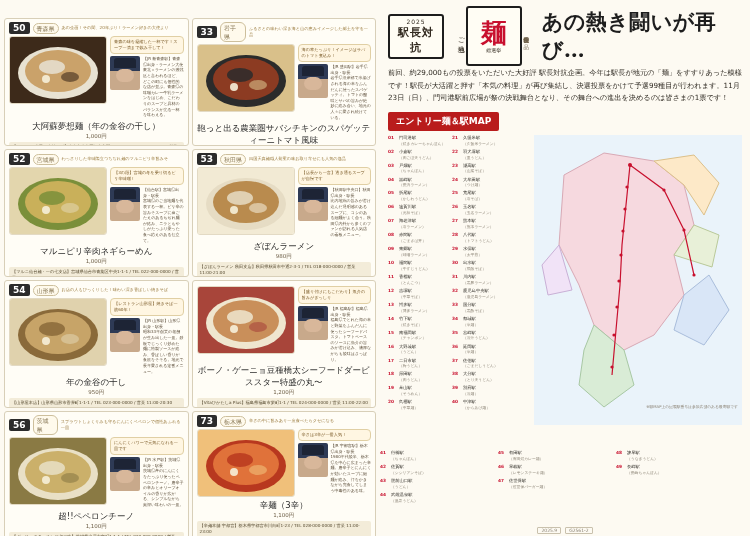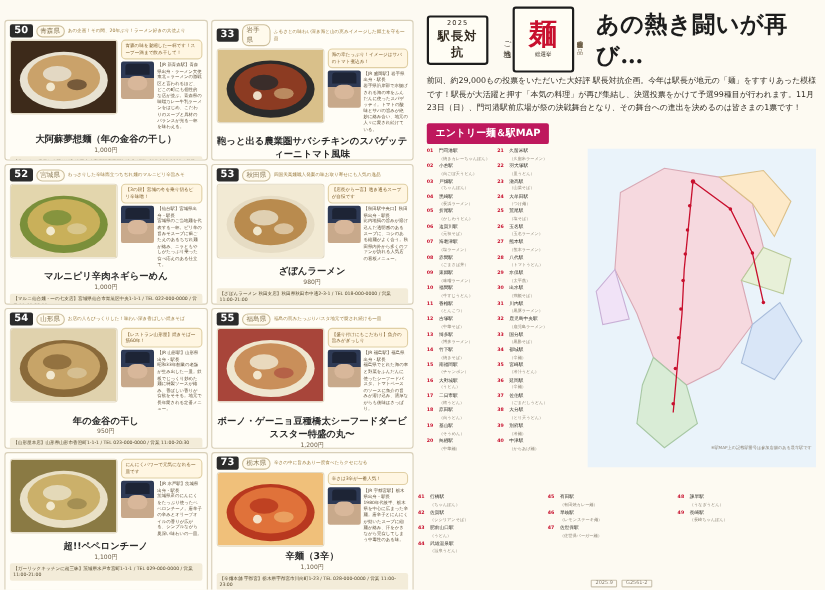--- a/index.html
+++ b/index.html
@@ -16,40 +16,40 @@
   .card-body{display:flex;gap:3px;margin-top:2px;}
   .photo{width:96px;height:66px;border-radius:3px;flex:none;position:relative;overflow:hidden;border:1px solid #e3dac4;}
   .desc{flex:1;font-size:4.2px;line-height:1.5;color:#4a4034;}
   .bubble{background:#fff6e2;border:1px solid #e0cfa4;border-radius:4px;padding:2px 3px;font-size:4.2px;line-height:1.45;color:#7a5a27;margin-bottom:2px;}
   .person{display:flex;gap:3px;align-items:flex-start;}
   .avatar{width:30px;height:34px;border-radius:2px;flex:none;background:linear-gradient(#2e3a55 0 45%,#c8a98b 45% 100%);position:relative;overflow:hidden;}
   .avatar:before{content:"";position:absolute;left:4px;top:2px;width:22px;height:10px;background:#1d2435;border-radius:3px 3px 0 0;}
   .avatar:after{content:"";position:absolute;left:6px;top:13px;width:18px;height:13px;background:#d8b79a;border-radius:7px;}
   .ptext{font-size:4px;line-height:1.4;color:#5a4c38;}
   .dish{margin-top:3px;text-align:center;}
-  .dish-name{font-size:8.5px;font-weight:bold;color:#2b2b2b;}
+  .dish-name{font-size:8.5px;font-weight:normal;color:#2b2b2b;}
   .dish-price{font-size:5.5px;color:#6b5c44;}
   .store{margin-top:2px;background:#f3ecd9;border-radius:2px;font-size:4.2px;padding:2px 3px;line-height:1.45;color:#55492f;}
   .tagline{font-size:4.2px;color:#9a7b3e;line-height:1.4;}
 
   
   .ph{position:absolute;inset:0;}
 
   
   .right{position:absolute;left:380px;top:0;width:370px;height:536px;box-sizing:border-box;padding:6px 8px;}
   .logo-row{display:flex;align-items:center;gap:12px;}
   .logo-box{border:2px solid #1d1d1d;border-radius:3px;padding:2px 4px;text-align:center;background:#fffdf4;}
   .logo-year{font-size:6px;letter-spacing:1px;}
   .logo-main{font-size:11px;font-weight:bold;letter-spacing:1px;}
   .men-badge{position:relative;width:52px;height:56px;background:#fffdf4;border:2px solid #1d1d1d;border-radius:3px;display:flex;flex-direction:column;align-items:center;justify-content:center;}
   .men-kanji{font-size:26px;font-weight:bold;color:#c8102e;line-height:1;font-family:"DejaVu Serif","Liberation Serif",serif;}
   .men-small{font-size:5px;margin-top:1px;}
   .headline{font-size:21px;font-weight:bold;color:#1d1d1d;letter-spacing:0.5px;font-family:"DejaVu Serif","Liberation Serif",serif;}
   .lead{font-size:7.2px;line-height:1.75;margin-top:1px;color:#2f2a22;}
-  .maphead{margin-top:7px;background:#be185d;color:#fff;font-size:9px;font-weight:bold;padding:3px 8px;border-radius:2px;display:inline-block;text-align:right;}
+  .maphead{margin-top:7px;background:#b91c1c;color:#fff;font-size:9px;font-weight:bold;padding:3px 8px;border-radius:2px;display:inline-block;text-align:right;}
   .mapwrap{position:relative;margin-top:4px;height:300px;}
   .listcol{position:absolute;top:0;font-size:4.3px;line-height:1.35;}
   .li{margin-bottom:3px;display:flex;gap:2px;}
   .li .n{color:#c8102e;font-weight:bold;min-width:9px;}
   .li .t{color:#33302a;}
   .li .s{color:#8b8375;font-size:3.8px;display:block;}
   .japan{position:absolute;right:0;top:0;width:208px;height:290px;}
   .note{position:absolute;right:4px;bottom:26px;font-size:3.8px;color:#8b8375;}
   .footer{position:absolute;left:0;bottom:2px;width:100%;display:flex;justify-content:center;gap:4px;font-size:4.5px;color:#8b8375;}
   .fbox{border:1px solid #c9c1ad;padding:0 3px;border-radius:1px;}
@@ -220,25 +220,20 @@
         </div>
       </div>
     </div>
     <div class="dish">
       <div class="dish-name">年の金谷の干し</div>
       <div class="dish-price">950円</div>
     </div>
     <div class="store">【山形屋本店】山形県山形市香澄町1-1-1 / TEL 023-000-0000 / 営業 11:00-20:30</div>
         </div>
         <div class="card">
-    <div class="card-head">
-      <span class="num">55</span>
-      <span class="pref">福島県</span>
-      <span class="tagline">福島の恵みたっぷりパスタ地元で愛され続ける一皿</span>
-    </div>
     <div class="card-body">
       <div style="flex:none;">
         <div class="photo">
                 <svg class="ph" viewBox="0 0 96 66" preserveAspectRatio="none">
     <rect width="96" height="66" fill="#a8453a"></rect>
     <ellipse cx="48" cy="36" rx="40" ry="26" fill="#efe6cf"></ellipse>
     <ellipse cx="48" cy="34" rx="33" ry="21" fill="#c98f5a"></ellipse>
     <ellipse cx="42" cy="30" rx="13" ry="7" fill="#efe6cf" opacity="0.85"></ellipse>
     <ellipse cx="60" cy="40" rx="9" ry="5" fill="#a8453a" opacity="0.6"></ellipse>
     <circle cx="36" cy="42" r="4" fill="#f6efd9" opacity="0.9"></circle>
@@ -253,20 +248,25 @@
         </div>
       </div>
     </div>
     <div class="dish">
       <div class="dish-name">ボーノ・ゲーニョ豆種橋太シーフードダービススター特盛の丸〜</div>
       <div class="dish-price">1,200円</div>
     </div>
     <div class="store">【Vitaぴかたしa Plus】福島県福島市栄町1-1 / TEL 024-000-0000 / 営業 11:00-22:00</div>
         </div>
         <div class="card">
+    <div class="card-head">
+      <span class="num">56</span>
+      <span class="pref">茨城県</span>
+      <span class="tagline">スプラウトしょくりみも守るにんにくペペロンで個性あふれる一皿</span>
+    </div>
     <div class="card-body">
       <div style="flex:none;">
         <div class="photo">
                 <svg class="ph" viewBox="0 0 96 66" preserveAspectRatio="none">
     <rect width="96" height="66" fill="#8a7a44"></rect>
     <ellipse cx="48" cy="36" rx="40" ry="26" fill="#e9e0c6"></ellipse>
     <ellipse cx="48" cy="34" rx="33" ry="21" fill="#cbb06a"></ellipse>
     <ellipse cx="42" cy="30" rx="13" ry="7" fill="#e9e0c6" opacity="0.85"></ellipse>
     <ellipse cx="60" cy="40" rx="9" ry="5" fill="#8a7a44" opacity="0.6"></ellipse>
     <circle cx="36" cy="42" r="4" fill="#f6efd9" opacity="0.9"></circle>

